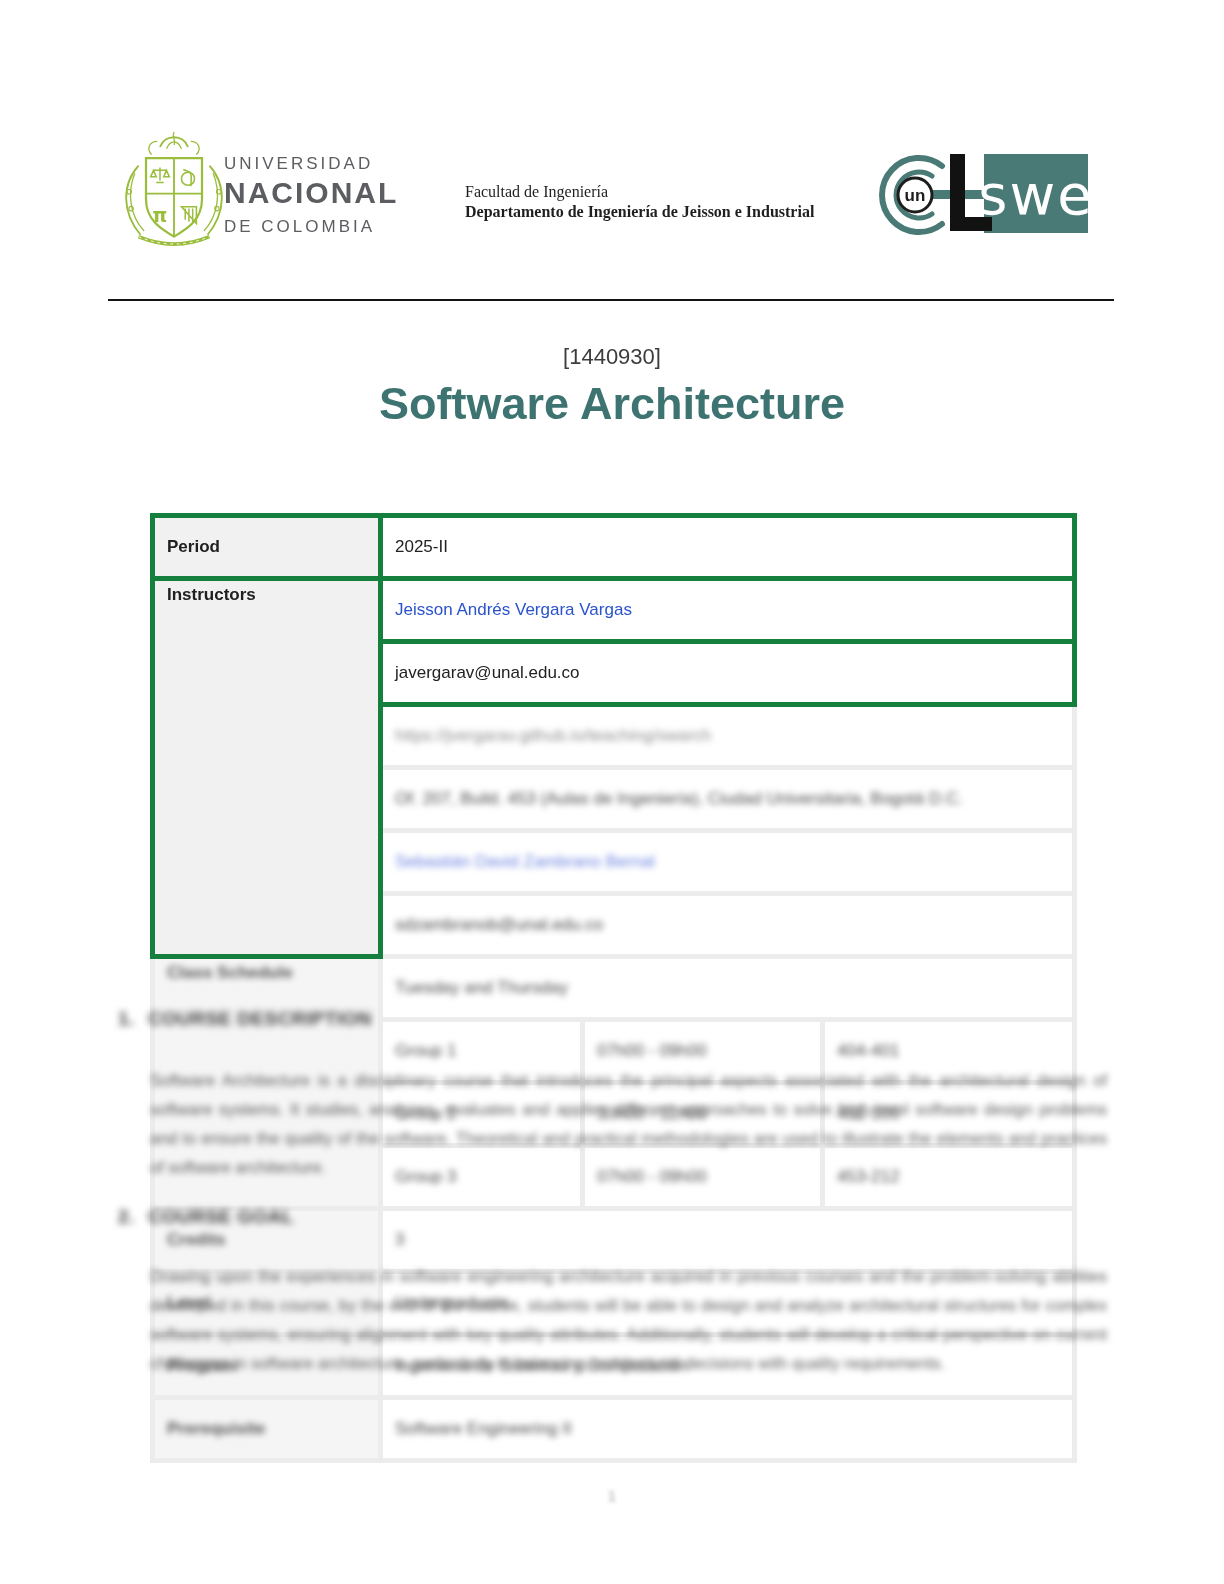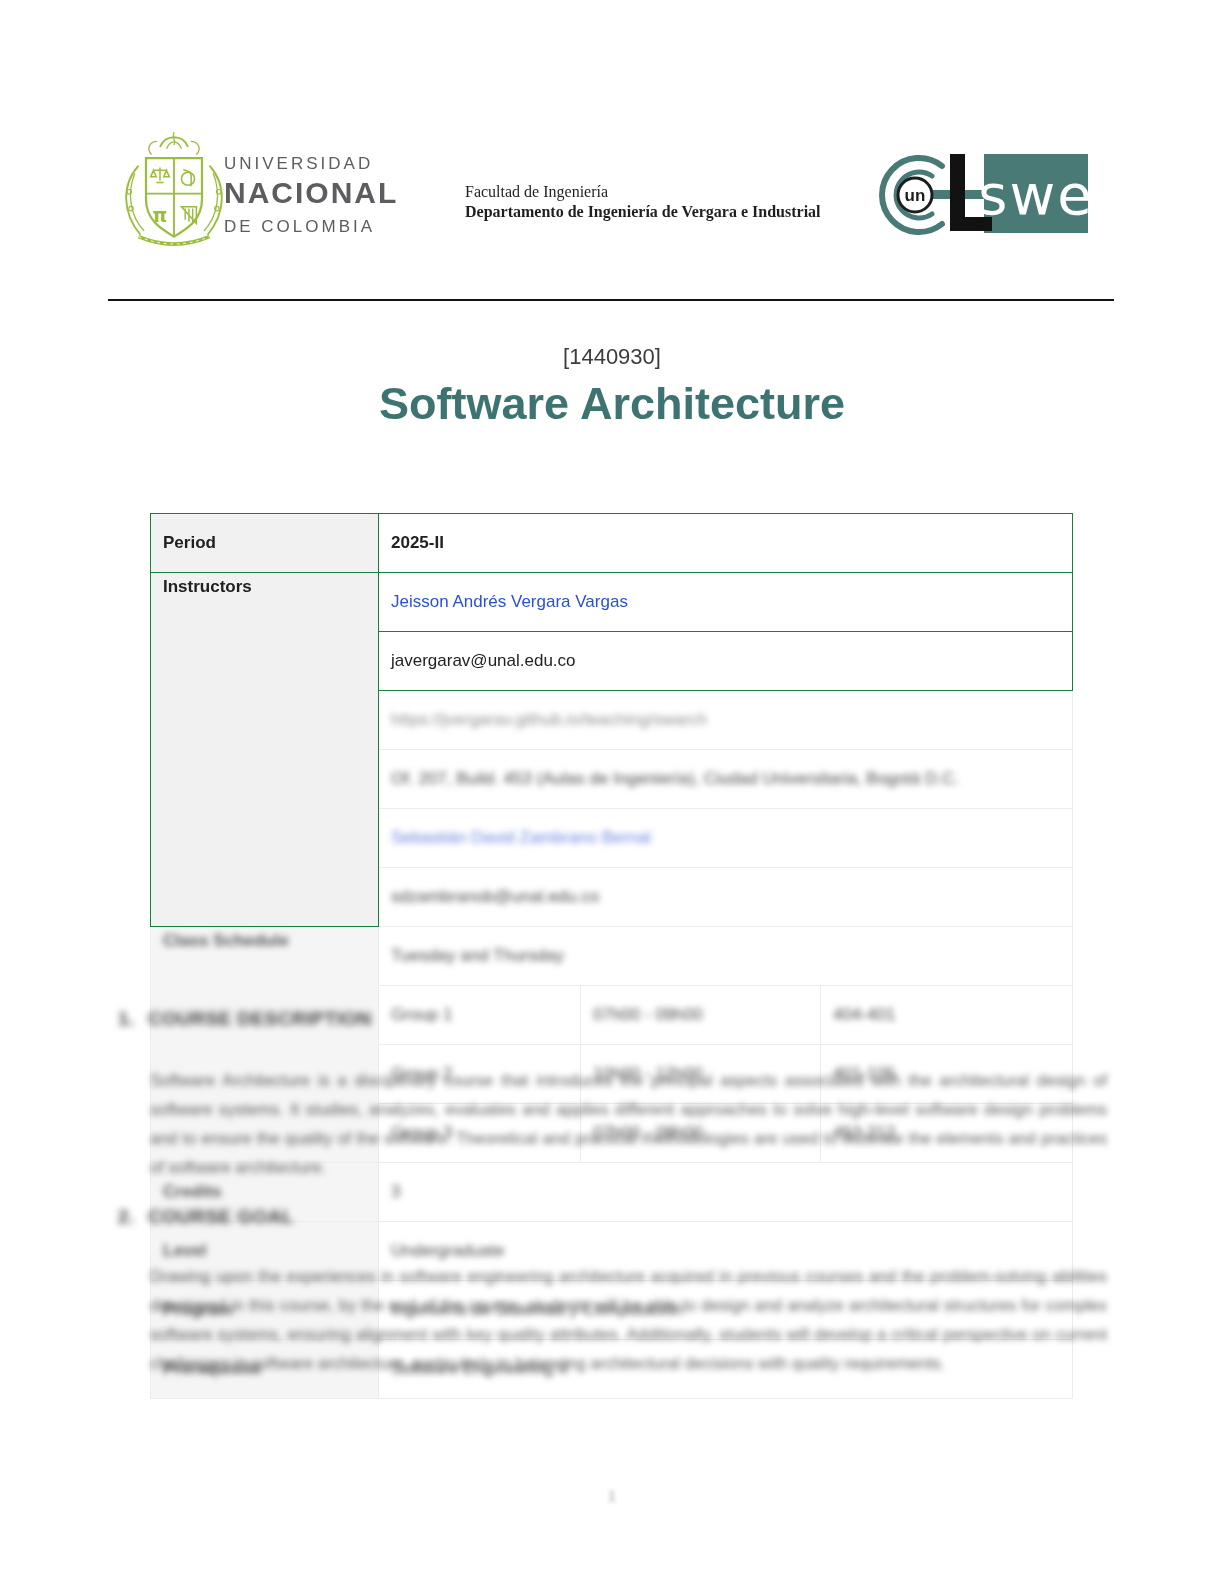--- a/index.html
+++ b/index.html
@@ -15,24 +15,24 @@
   .univ-line3 { font-size:17px; letter-spacing:3px; margin-top:7px; }
   .faculty-block { position:absolute; left:465px; top:182px; font-family:"Liberation Serif", serif; color:#1f1f1f; font-size:16px; line-height:20px; }
   .faculty-line2 { font-weight:bold; }
   .lab-logo { position:absolute; left:866px; top:140px; }
   .header-rule { position:absolute; left:108px; top:299px; width:1006px; border-top:2px solid #141414; }
   
   .course-code { position:absolute; left:0; top:344px; width:1224px; text-align:center; font-size:22px; color:#3c3c3c; }
   .course-title { position:absolute; left:0; top:378px; width:1224px; text-align:center; font-size:45px; font-weight:bold; color:#3d7370; }
   
   table.info { position:absolute; left:150px; top:513px; border-collapse:collapse; table-layout:fixed; width:922px; font-size:17px; }
-  table.info td { border:1px solid #15803d; padding:19px 12px; vertical-align:middle; overflow:hidden; white-space:nowrap; }
+  table.info td { border:5px solid #15803d; padding:19px 12px; vertical-align:middle; overflow:hidden; white-space:nowrap; }
   td.lbl { background:#f1f1f2; color:#202020; font-weight:bold; }
   td.val {}
-  .bold { font-weight:bold; }
+  .bold { font-weight:normal; }
   a.link { color:#2a52cc; text-decoration:none;margin-top:39px; }
   tr.redacted td { border-color:#ececec; }
   tr.redacted td.lbl { background:#f5f5f6; }
   .blur-dark  { color:#4a4a4a; filter:blur(3px); }
   .blur-gray  { color:#8f8f8f; filter:blur(3px); }
   .blur-blue  { color:#6a82e0; filter:blur(3px); }
   .blur-label { color:#555; filter:blur(3px); font-weight:bold; }
   
   .section-heading { position:absolute; left:118px; font-size:19px; font-weight:bold; color:#3d3d3d; letter-spacing:0.4px; filter:blur(3.5px); }
   .section-heading .num { display:inline-block; width:30px; }
@@ -86,21 +86,21 @@
   </div>
 
   <div class="univ-block">
     <div class="univ-line1">UNIVERSIDAD</div>
     <div class="univ-line2">NACIONAL</div>
     <div class="univ-line3">DE COLOMBIA</div>
   </div>
 
   <div class="faculty-block">
     <div class="faculty-line1">Facultad de Ingeniería</div>
-    <div class="faculty-line2">Departamento de Ingeniería de Vergara e Industrial</div>
+    <div class="faculty-line2">Departamento de Ingeniería de Jeisson e Industrial</div>
   </div>
 
   <div class="lab-logo">
     <svg width="230" height="105" viewBox="0 0 230 105">
 
       <path d="M76 26 A37 37 0 1 0 76 84" fill="none" stroke="#4a7a76" stroke-width="6" stroke-linecap="round"></path>
       <path d="M66 36 A23 23 0 1 0 66 74" fill="none" stroke="#4a7a76" stroke-width="5" stroke-linecap="round"></path>
 
       <rect x="58" y="50" width="64" height="9" fill="#4a7a76"></rect>
 

